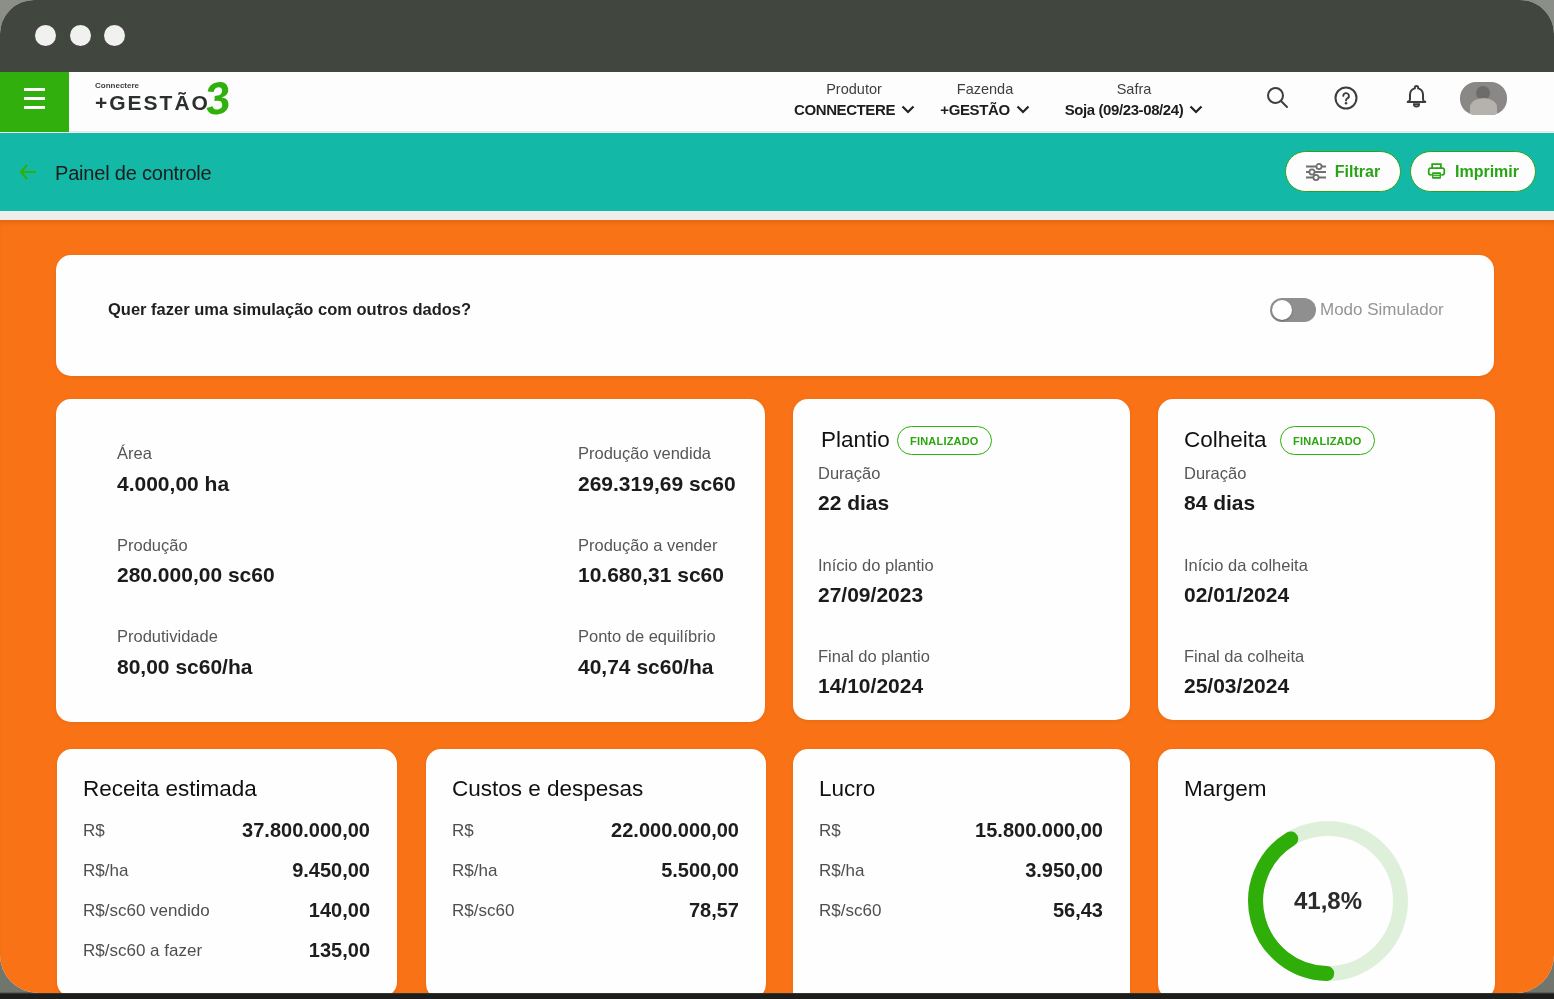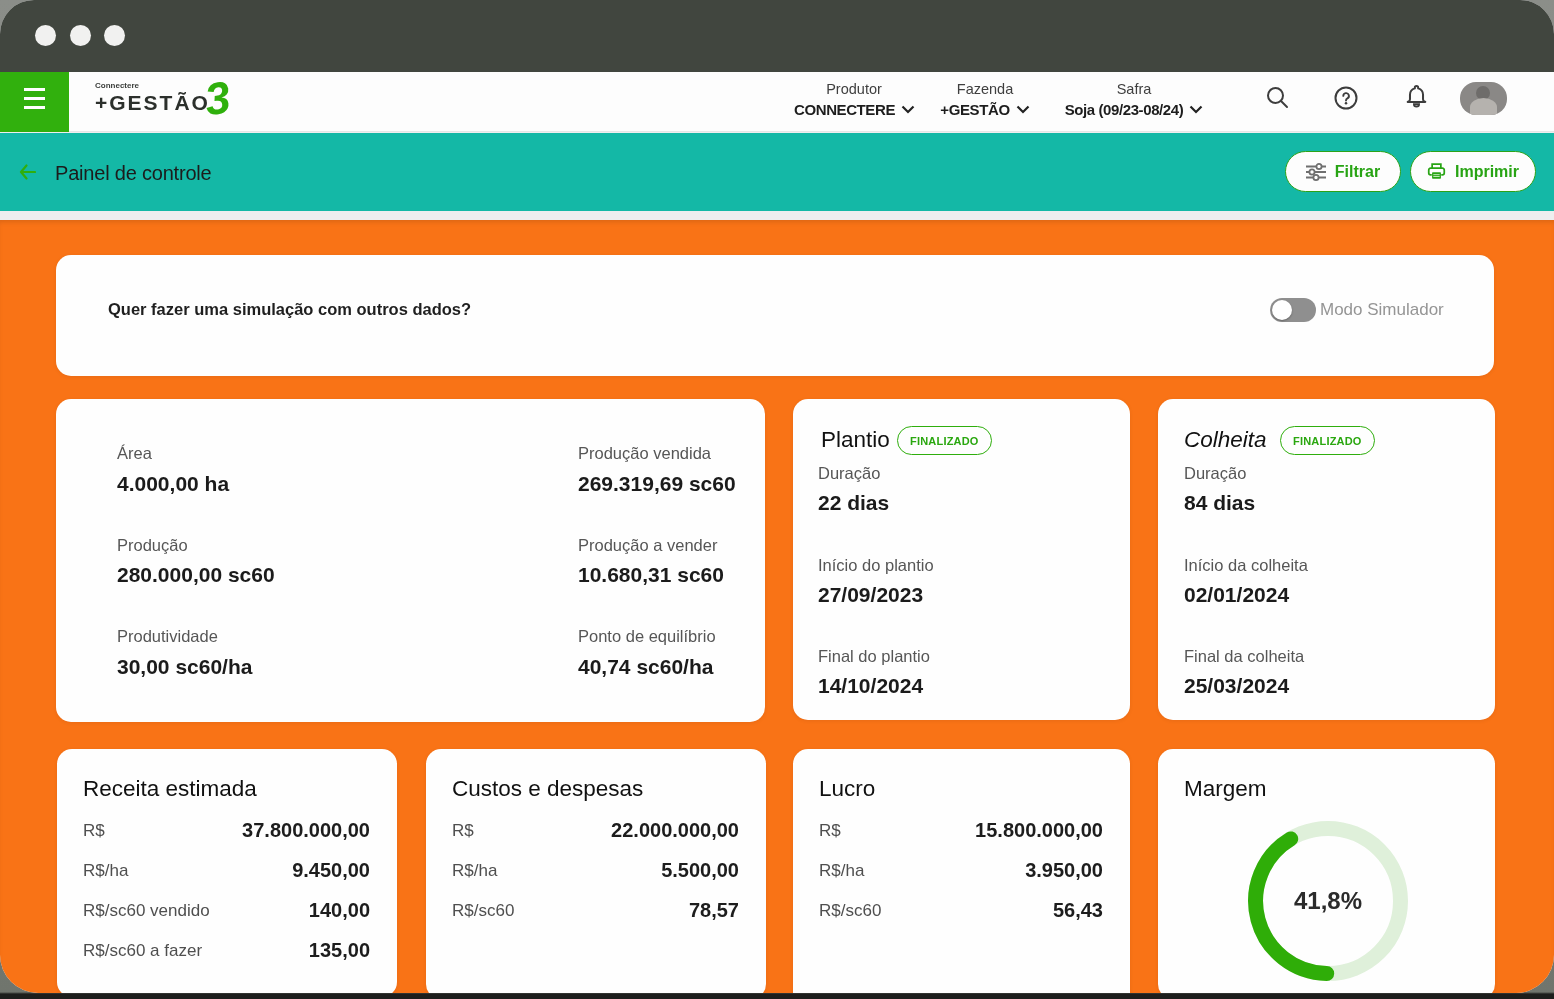--- a/index.html
+++ b/index.html
@@ -150,42 +150,42 @@
         <div style="position:absolute; left:50px; top:-10px; font-size:17px; color:#959595; white-space:nowrap;">Modo Simulador</div>
       </div>
     </div>
 
     <div class="card" style="left:56px; top:179px; width:709px; height:323px;">
       <div class="lab1" style="left:61px; top:45px;">Área</div>
       <div class="val1" style="left:61px; top:73px;">4.000,00 ha</div>
       <div class="lab1" style="left:61px; top:137px;">Produção</div>
       <div class="val1" style="left:61px; top:164px;">280.000,00 sc60</div>
       <div class="lab1" style="left:61px; top:228px;">Produtividade</div>
-      <div class="val1" style="left:61px; top:256px;">30,00 sc60/ha</div>
+      <div class="val1" style="left:61px; top:256px;">80,00 sc60/ha</div>
       <div class="lab1" style="left:522px; top:45px;">Produção vendida</div>
       <div class="val1" style="left:522px; top:73px;">269.319,69 sc60</div>
       <div class="lab1" style="left:522px; top:137px;">Produção a vender</div>
       <div class="val1" style="left:522px; top:164px;">10.680,31 sc60</div>
       <div class="lab1" style="left:522px; top:228px;">Ponto de equilíbrio</div>
       <div class="val1" style="left:522px; top:256px;">40,74 sc60/ha</div>
     </div>
 
     <div class="card" style="left:793px; top:179px; width:337px; height:321px;">
       <div class="ctitle" style="left:28px; top:28px;">Plantio</div>
       <div class="pill" style="left:104px; top:27px;">FINALIZADO</div>
       <div class="lab1" style="left:25px; top:65px;">Duração</div>
       <div class="val1" style="left:25px; top:92px;">22 dias</div>
       <div class="lab1" style="left:25px; top:157px;">Início do plantio</div>
       <div class="val1" style="left:25px; top:184px;">27/09/2023</div>
       <div class="lab1" style="left:25px; top:248px;">Final do plantio</div>
       <div class="val1" style="left:25px; top:275px;">14/10/2024</div>
     </div>
 
     <div class="card" style="left:1158px; top:179px; width:337px; height:321px;">
-      <div class="ctitle" style="left:26px; top:28px;font-style:italic;">Colheita</div>
+      <div class="ctitle" style="left:26px; top:28px;">Colheita</div>
       <div class="pill" style="left:122px; top:27px;">FINALIZADO</div>
       <div class="lab1" style="left:26px; top:65px;">Duração</div>
       <div class="val1" style="left:26px; top:92px;">84 dias</div>
       <div class="lab1" style="left:26px; top:157px;">Início da colheita</div>
       <div class="val1" style="left:26px; top:184px;text-align:center;">02/01/2024</div>
       <div class="lab1" style="left:26px; top:248px;">Final da colheita</div>
       <div class="val1" style="left:26px; top:275px;">25/03/2024</div>
     </div>
 
     <div class="card" style="left:57px; top:529px; width:340px; height:248px;">

